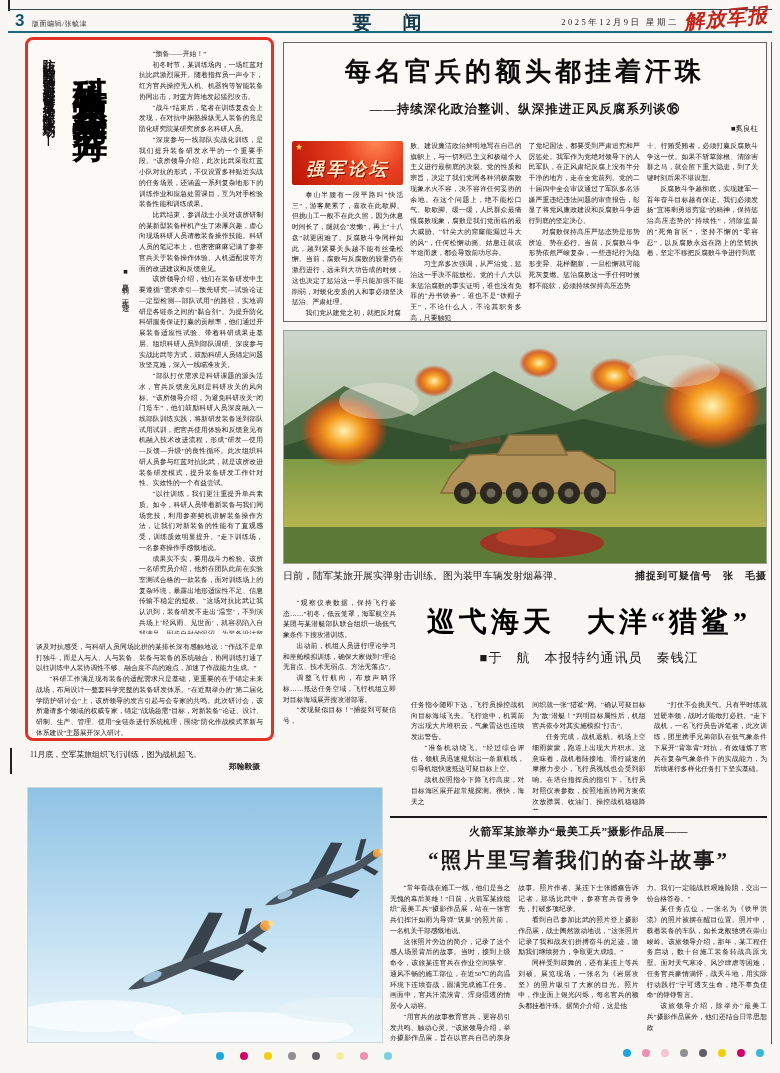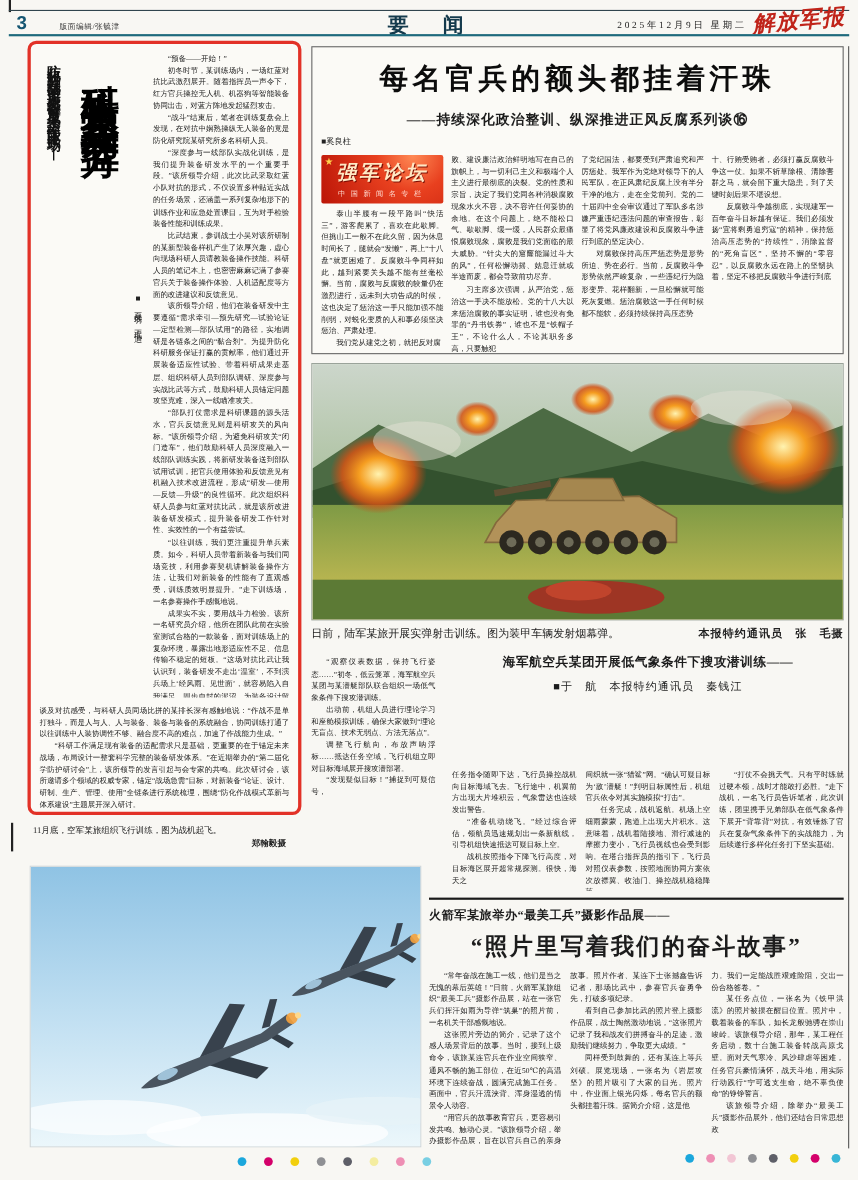--- a/index.html
+++ b/index.html
@@ -4,21 +4,21 @@
 <style>
   *{margin:0;padding:0;box-sizing:border-box}
   html,body{background:#e9eae7}
   .page{position:relative;width:780px;height:1073px;margin:0 auto;background:#f8f7f3;
         font-family:"Liberation Serif","DejaVu Serif",serif;color:#1c1c1c;overflow:hidden}
   
   .trim-mark{position:absolute;left:8px;top:0;width:2px;height:11px;background:#222}
   .hdr-line-top{position:absolute;left:8px;right:8px;top:9px;height:1px;background:#31454e}
   .hdr-line-bot{position:absolute;left:8px;right:8px;top:31px;height:2px;background:#1e6a7d}
   .pagenum{position:absolute;left:15px;top:11px;font:700 17px "Liberation Sans","DejaVu Sans",sans-serif;color:#155672}
-  .editor{position:absolute;left:54px;top:19px;font-size:7px;color:#333;letter-spacing:.5px}
+  .editor{position:absolute;left:32px;top:19px;font-size:7px;color:#333;letter-spacing:.5px}
   .section{position:absolute;left:0;right:0;top:10px;text-align:center;
            font:900 19px "Liberation Sans","DejaVu Sans",sans-serif;color:#143a4c;letter-spacing:6px}
   .date{position:absolute;right:101px;top:17px;font-size:8.5px;letter-spacing:2.5px;color:#222}
   .masthead{position:absolute;right:12px;top:5px;font:italic 900 20px "DejaVu Serif",serif;
             color:#c0241a;transform:rotate(-5deg);letter-spacing:1px}
   
   .bodytext{font-size:6.8px;line-height:1.58;text-align:justify;color:#191919;overflow:hidden}
   .bodytext p{text-indent:2em;margin:0}
   .bodytext.cont p:first-child{text-indent:0}
   
@@ -35,47 +35,47 @@
   
   .jets-cap{position:absolute;left:30px;top:749px;width:244px;font-size:7.8px;line-height:1.5;color:#222}
   .jets-credit{display:block;text-align:right;padding-right:14px;font-weight:700}
   .cap-tick{position:absolute;left:10px;top:748px;width:2px;height:26px;background:#222}
   .jets-photo{position:absolute;left:27px;top:787px;width:356px;height:256px;border:1px solid #cfd6da;overflow:hidden}
   
   .tr-box{position:absolute;left:283px;top:42px;width:484px;height:280px;border:1px solid #666;
           background:#fbfaf6;padding:11px 8px 6px}
   .tr-title{text-align:center;font:900 26px "Liberation Sans","DejaVu Sans",sans-serif;letter-spacing:4px;color:#0c0c0c}
   .tr-sub{text-align:center;font-weight:700;font-size:12.5px;margin-top:12px;letter-spacing:1px}
-  .tr-by{text-align:left;font-size:7.5px;margin-top:6px;color:#222}
+  .tr-by{text-align:right;font-size:7.5px;margin-top:6px;color:#222}
   .tr-cols{display:flex;gap:7px;margin-top:7px;height:182px;overflow:hidden}
   .tr-col{flex:1}
   .badge{position:relative;height:44px;border-radius:2px;margin-bottom:5px;overflow:hidden;
          background:radial-gradient(circle at 75% 0%,#ff8a55 0%,#e8401f 35%,#bb1507 100%)}
   .badge-main{font:italic 900 18px "Liberation Sans","DejaVu Sans",sans-serif;color:#ffe8c4;
-              text-shadow:1px 1px 0 #7c0e04;text-align:center;letter-spacing:3px;padding-top:4px}
+              text-shadow:1px 1px 0 #7c0e04;text-align:center;letter-spacing:3px;padding-top:16px}
   .badge-sub{text-align:center;color:#ffd9ce;font-size:6.5px;letter-spacing:5px;margin-top:3px}
   .badge-star{position:absolute;left:3px;top:1px;color:#ffd34d;font-size:9px}
   
   .battle-photo{position:absolute;left:283px;top:330px;width:484px;height:234px;border:1px solid #9aa39a;overflow:hidden}
   .battle-cap{position:absolute;left:283px;top:569px;width:484px;display:flex;justify-content:space-between;
               font-size:10px;color:#222}
   .battle-credit{font-weight:700;letter-spacing:1px}
   
   .navy{position:absolute;left:283px;top:592px;width:484px;height:222px}
   .navy-col1{position:absolute;left:0;top:6px;width:113px;height:212px}
   .navy-head{position:absolute;left:128px;top:2px;width:356px;text-align:center}
   .navy-kicker{font-weight:700;font-size:11.5px;letter-spacing:.5px}
   .navy-title{font:900 28px "Liberation Serif","DejaVu Serif",serif;letter-spacing:4px;margin-top:9px;color:#000}
-  .navy-by{font-size:10px;margin-top:8px;letter-spacing:1px}
+  .navy-by{font-size:13px;margin-top:8px;letter-spacing:1px}
   .navy-cols{position:absolute;left:128px;top:108px;width:356px;height:110px;display:flex;gap:8px;overflow:hidden}
   .navy-cols .bodytext{flex:1}
   .sep{position:absolute;left:390px;top:816px;width:377px;height:2px;background:#1a1a1a}
   
   .rocket{position:absolute;left:390px;top:824px;width:377px}
-  .rocket-kicker{text-align:left;font-weight:700;font-size:11px;letter-spacing:.5px}
+  .rocket-kicker{text-align:center;font-weight:700;font-size:11px;letter-spacing:.5px}
   .rocket-title{text-align:center;font:900 21px "Liberation Serif","DejaVu Serif",serif;letter-spacing:2px;margin-top:7px}
   .rocket-by{text-align:center;font-size:7.5px;margin-top:8px;letter-spacing:1px}
   .rocket-cols{display:flex;gap:8px;margin-top:9px;height:158px;overflow:hidden}
   .rocket-cols .bodytext{flex:1}
   
   .vrule{position:absolute;left:771px;top:42px;width:1px;height:1002px;background:#555}
   .dots{position:absolute;display:flex;align-items:center}
   .dots-l{left:216px;top:1052px;gap:16px}
   .dots-r{left:623px;top:1049px;gap:11px}
   .dot{width:8px;height:8px;border-radius:50%;display:inline-block}
@@ -235,32 +235,32 @@
             <circle cx="156" cy="62" r="4.5"></circle>
         </g>
       </g>
       <rect y="196" width="484" height="38" fill="#5c7a35"></rect>
       <ellipse cx="258" cy="212" rx="62" ry="15" fill="#9e3524"></ellipse>
       <ellipse cx="242" cy="206" rx="30" ry="9" fill="#c0442c"></ellipse>
     </svg>
   </div>
   <div class="battle-cap">
     <span>日前，陆军某旅开展实弹射击训练。图为装甲车辆发射烟幕弹。</span>
-    <span class="battle-credit">本报特约通讯员　张　毛摄</span>
+    <span class="battle-credit">捕捉到可疑信号　张　毛摄</span>
   </div>
 
   <div class="navy">
     <div class="navy-col1 bodytext">
         <p>“观察仪表数据，保持飞行姿态……”初冬，低云笼罩，海军航空兵某团与某潜艇部队联合组织一场低气象条件下搜攻潜训练。</p>
         <p>出动前，机组人员进行理论学习和座舱模拟训练，确保大家做到“理论无盲点、技术无弱点、方法无落点”。</p>
         <p>调整飞行航向，布放声呐浮标……抵达任务空域，飞行机组立即对目标海域展开搜攻潜部署。</p>
         <p>“发现疑似目标！”捕捉到可疑信号，</p>
       </div>
     <div class="navy-head">
-      <div class="navy-kicker">海军航空兵某团开展低气象条件下搜攻潜训练——</div>
+      <div class="navy-title">巡弋海天　大洋“猎鲨”</div>
       <div class="navy-by">■于　航　本报特约通讯员　秦钱江</div>
     </div>
     <div class="navy-cols">
       <div class="bodytext cont">
           <p>任务指令随即下达，飞行员操控战机向目标海域飞去。飞行途中，机翼前方出现大片堆积云，气象雷达也连续发出警告。</p>
           <p>“准备机动绕飞。”经过综合评估，领航员迅速规划出一条新航线，引导机组快速抵达可疑目标上空。</p>
           <p>战机按照指令下降飞行高度，对目标海区展开超常规探测。很快，海天之</p>
         </div>
       <div class="bodytext cont">
           <p>间织就一张“猎鲨”网。“确认可疑目标为‘敌’潜艇！”判明目标属性后，机组官兵依令对其实施模拟“打击”。</p>

